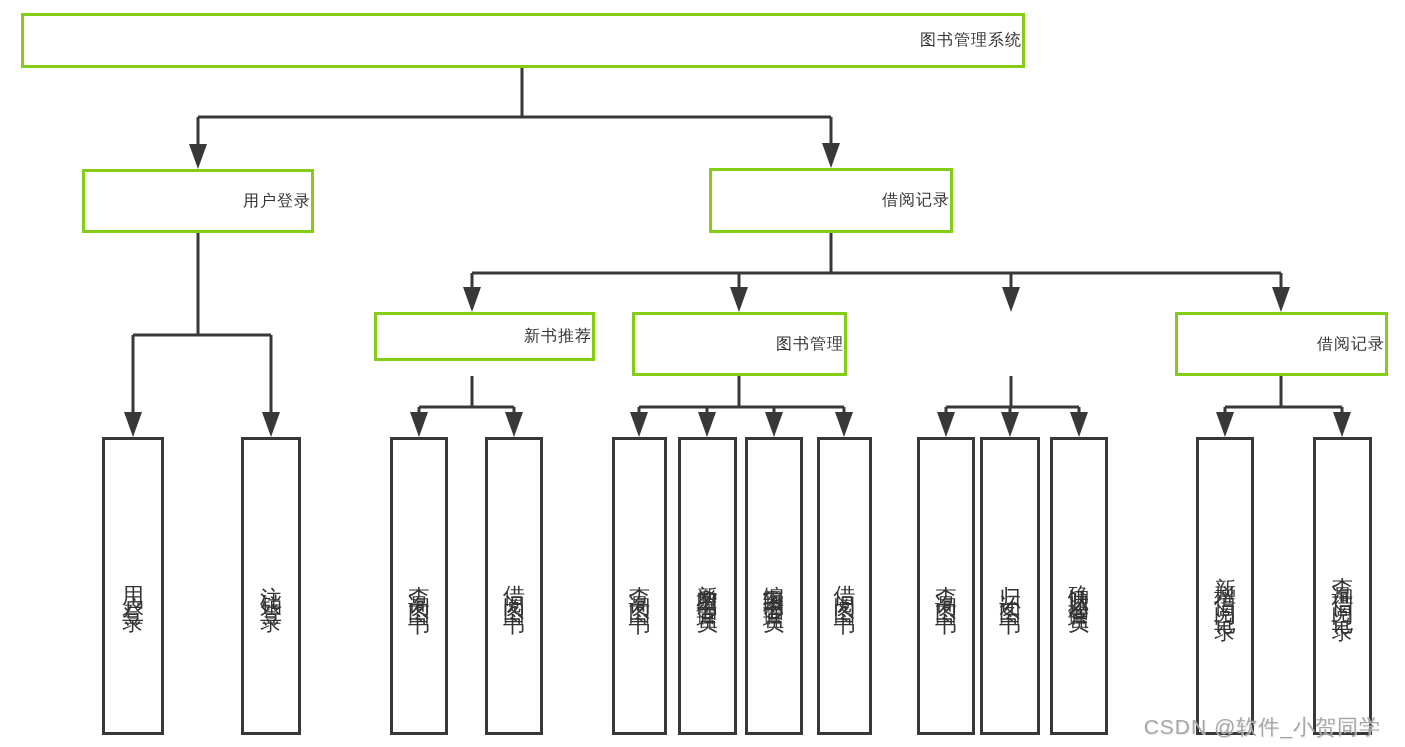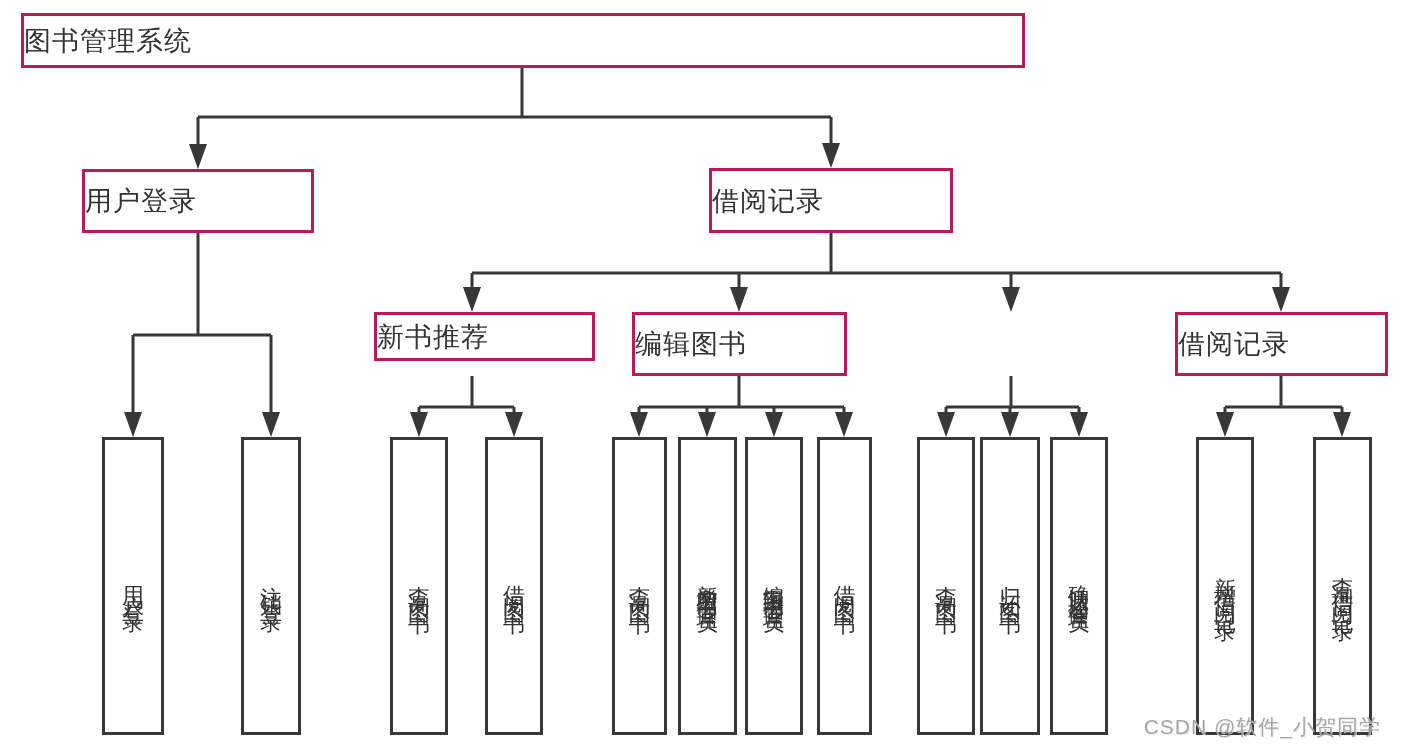--- a/index.html
+++ b/index.html
@@ -5,23 +5,23 @@
   html, body { margin: 0; padding: 0; }
   body {
     width: 1405px; height: 747px; position: relative;
     background: #ffffff; overflow: hidden;
     font-family: "Liberation Sans", "DejaVu Sans", sans-serif;
   }
   .stage { position: absolute; inset: 0; width: 1405px; height: 747px; }
   svg.connectors { position: absolute; left: 0; top: 0; width: 1405px; height: 747px; }
   .box {
     position: absolute; box-sizing: border-box;
-    background: #ffffff; border: 3px solid #be185d;
-    display: flex; align-items: center; justify-content: flex-start;
-    color: #333333; font-size: 27px; letter-spacing: 1px;
+    background: #ffffff; border: 3px solid #84cc16;
+    display: flex; align-items: center; justify-content: flex-end;
+    color: #333333; font-size: 16px; letter-spacing: 1px;
     white-space: nowrap;
   }
   .vbox {
     position: absolute; box-sizing: border-box; top: 437px; height: 298px;
     background: #ffffff; border: 3px solid #383838;
     display: flex; align-items: center; justify-content: center;
     color: #333333;
   }
   .vbox span {
     writing-mode: vertical-rl; text-orientation: mixed;
@@ -111,21 +111,21 @@
     <span>用户登录</span>
   </div>
   <div class="box" style="left:709px;top:168px;width:244px;height:65px">
     <span>借阅记录</span>
   </div>
 
   <div class="box" style="left:374px;top:312px;width:221px;height:49px">
     <span>新书推荐</span>
   </div>
   <div class="box" style="left:632px;top:312px;width:215px;height:64px">
-    <span>编辑图书</span>
+    <span>图书管理</span>
   </div>
   <div class="box" style="left:1175px;top:312px;width:213px;height:64px">
     <span>借阅记录</span>
   </div>
 
   <div class="vbox" style="left:102px;width:62px">
     <span>用户登录</span>
   </div>
   <div class="vbox" style="left:241px;width:60px">
     <span>注销登录</span>

